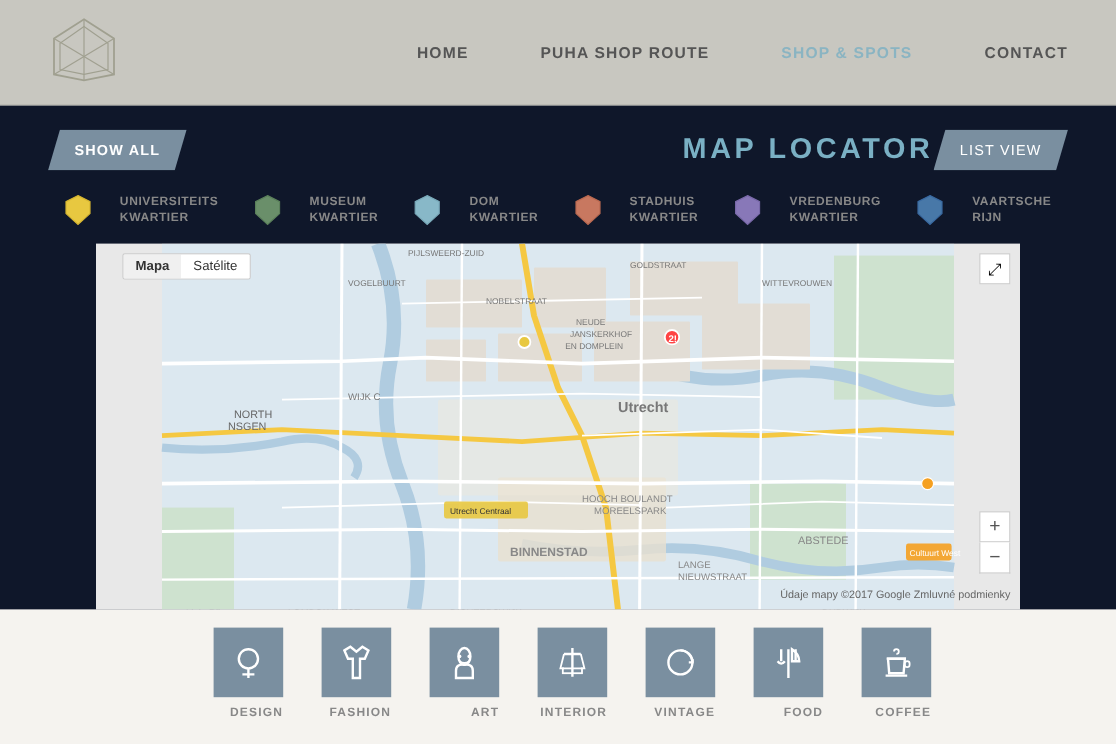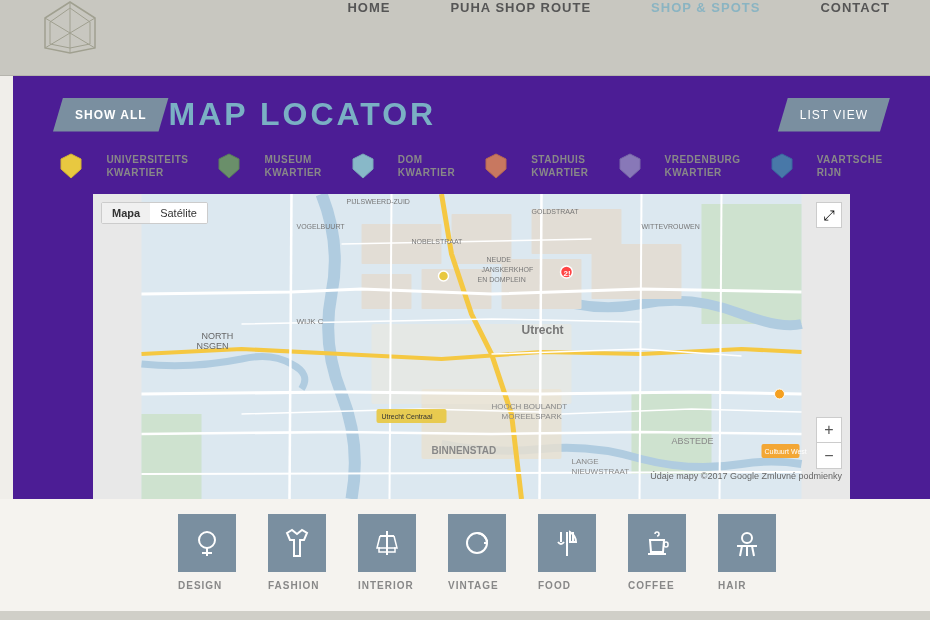--- a/index.html
+++ b/index.html
@@ -7,23 +7,23 @@
       font-family: Arial, sans-serif;
       background: #d0cfc8;
       width: 930px;
       min-height: 620px;
       overflow-x: hidden;
     }
 
     
     .header {
       background: #c8c7c0;
-      height: 76px;
-      display: flex;
-      align-items: flex-start;
+      height: 88px;
+      display: flex;
+      align-items: center;
       justify-content: space-between;
       padding: 0 40px;
       border-bottom: 1px solid #b5b4ad;
     }
     .logo {
       width: 60px;
       height: 55px;
     }
     .nav {
       display: flex;
@@ -43,23 +43,22 @@
     }
 
     
     .main {
       background: #f0eeea;
       padding: 0;
     }
 
     
     .map-section {
-      background: #4c1d95;
+      background: #0f172a;
       padding: 20px 40px 0 40px;
-      margin-left: 13px;
     }
 
     .map-header {
       display: flex;
       align-items: center;
       justify-content: space-between;
       margin-bottom: 20px;
     }
 
     .show-all-btn {
@@ -69,26 +68,26 @@
       padding: 10px 22px;
       font-size: 12px;
       font-weight: bold;
       letter-spacing: 1px;
       text-transform: uppercase;
       cursor: pointer;
       clip-path: polygon(10px 0%, 100% 0%, calc(100% - 10px) 100%, 0% 100%);
     }
 
     .map-title {
-      font-size: 32px;
+      font-size: 24px;
       font-weight: bold;
       color: #7ab0c4;
       letter-spacing: 3px;
       text-transform: uppercase;
-      text-align: left;
+      text-align: right;
       flex: 1;
     }
 
     .list-view-btn {
       background: #7a8fa0;
       color: #fff;
       border: none;
       padding: 10px 22px;
       font-size: 12px;
       font-weight: normal;
@@ -135,21 +134,21 @@
       height: 305px;
       background: #e8e8e8;
       position: relative;
       overflow: hidden;
     }
 
     
     .map-controls {
       position: absolute;
       top: 8px;
-      left: 8px;
+      left: 22px;
       background: white;
       border: 1px solid #ccc;
       border-radius: 2px;
       overflow: hidden;
       display: flex;
       z-index: 10;
     }
     .map-ctrl-btn {
       padding: 4px 10px;
       font-size: 11px;
@@ -194,21 +193,21 @@
       display: flex;
       align-items: center;
       justify-content: center;
       cursor: pointer;
       font-size: 16px;
       color: #555;
     }
 
     .map-attribution {
       position: absolute;
-      bottom: 18px;
+      bottom: 8px;
       right: 8px;
       font-size: 9px;
       color: #666;
       z-index: 10;
     }
 
     
     .map-svg {
       position: absolute;
       top: 0; left: 0;
@@ -242,21 +241,21 @@
 
     .categories {
       display: flex;
       justify-content: center;
       gap: 8px;
     }
 
     .category-item {
       display: flex;
       flex-direction: column;
-      align-items: flex-start;
+      align-items: flex-end;
       gap: 8px;
       cursor: pointer;
       padding-left: 24px;
     }
 
     .category-icon-box {
       background: #7a8fa0;
       width: 58px;
       height: 58px;
       display: flex;
@@ -478,20 +477,32 @@
 
       <div class="category-item">
         <div class="category-icon-box">
           <svg width="30" height="30" viewBox="0 0 30 30" fill="none">
             <path d="M5 5 L10 2 L15 6 L20 2 L25 5 L22 12 L18 12 L18 28 L12 28 L12 12 L8 12 Z" fill="none" stroke="white" stroke-width="2"></path>
           </svg>
         </div>
         <span class="category-label">FASHION</span>
       </div>
 
+      <div class="category-item">
+        <div class="category-icon-box">
+          <svg width="30" height="30" viewBox="0 0 30 30" fill="none">
+            <ellipse cx="15" cy="10" rx="5" ry="7" fill="none" stroke="white" stroke-width="2"></ellipse>
+            <path d="M8 22 Q8 16 15 17 Q22 16 22 22 L22 28 L8 28 Z" fill="none" stroke="white" stroke-width="2"></path>
+            <ellipse cx="11" cy="10" rx="1.5" ry="1.5" fill="white"></ellipse>
+            <ellipse cx="19" cy="10" rx="1.5" ry="1.5" fill="white"></ellipse>
+            <path d="M11 14 Q15 17 19 14" stroke="white" stroke-width="1.5" fill="none"></path>
+          </svg>
+        </div>
+        <span class="category-label">ART</span>
+      </div>
 
       <div class="category-item">
         <div class="category-icon-box">
           <svg width="30" height="30" viewBox="0 0 30 30" fill="none">
             <line x1="15" y1="3" x2="15" y2="27" stroke="white" stroke-width="2"></line>
             <line x1="8" y1="8" x2="22" y2="8" stroke="white" stroke-width="2"></line>
             <path d="M8 8 L5 20 L8 20" stroke="white" stroke-width="1.5" fill="none"></path>
             <path d="M22 8 L25 20 L22 20" stroke="white" stroke-width="1.5" fill="none"></path>
             <rect x="7" y="20" width="16" height="4" fill="none" stroke="white" stroke-width="1.5"></rect>
           </svg>
@@ -532,27 +543,15 @@
             <path d="M8 12 L9 24 L21 24 L22 12 Z" fill="none" stroke="white" stroke-width="2"></path>
             <line x1="7" y1="12" x2="23" y2="12" stroke="white" stroke-width="2"></line>
             <rect x="22" y="14" width="4" height="5" rx="2" fill="none" stroke="white" stroke-width="1.5"></rect>
             <line x1="6" y1="26" x2="24" y2="26" stroke="white" stroke-width="2"></line>
             <path d="M13 6 Q13 4 15 4 Q17 4 17 6 Q17 8 15 8" stroke="white" stroke-width="1.5" fill="none"></path>
           </svg>
         </div>
         <span class="category-label">COFFEE</span>
       </div>
 
-      <div class="category-item">
-        <div class="category-icon-box">
-          <svg width="30" height="30" viewBox="0 0 30 30" fill="none">
-            <circle cx="15" cy="10" r="5" fill="none" stroke="white" stroke-width="2"></circle>
-            <line x1="5" y1="18" x2="25" y2="18" stroke="white" stroke-width="2"></line>
-            <line x1="10" y1="18" x2="8" y2="28" stroke="white" stroke-width="2"></line>
-            <line x1="20" y1="18" x2="22" y2="28" stroke="white" stroke-width="2"></line>
-            <line x1="15" y1="18" x2="15" y2="28" stroke="white" stroke-width="2"></line>
-          </svg>
-        </div>
-        <span class="category-label">HAIR</span>
-      </div>
     </div>
   </div>
 </div>
 
 </body></html>

